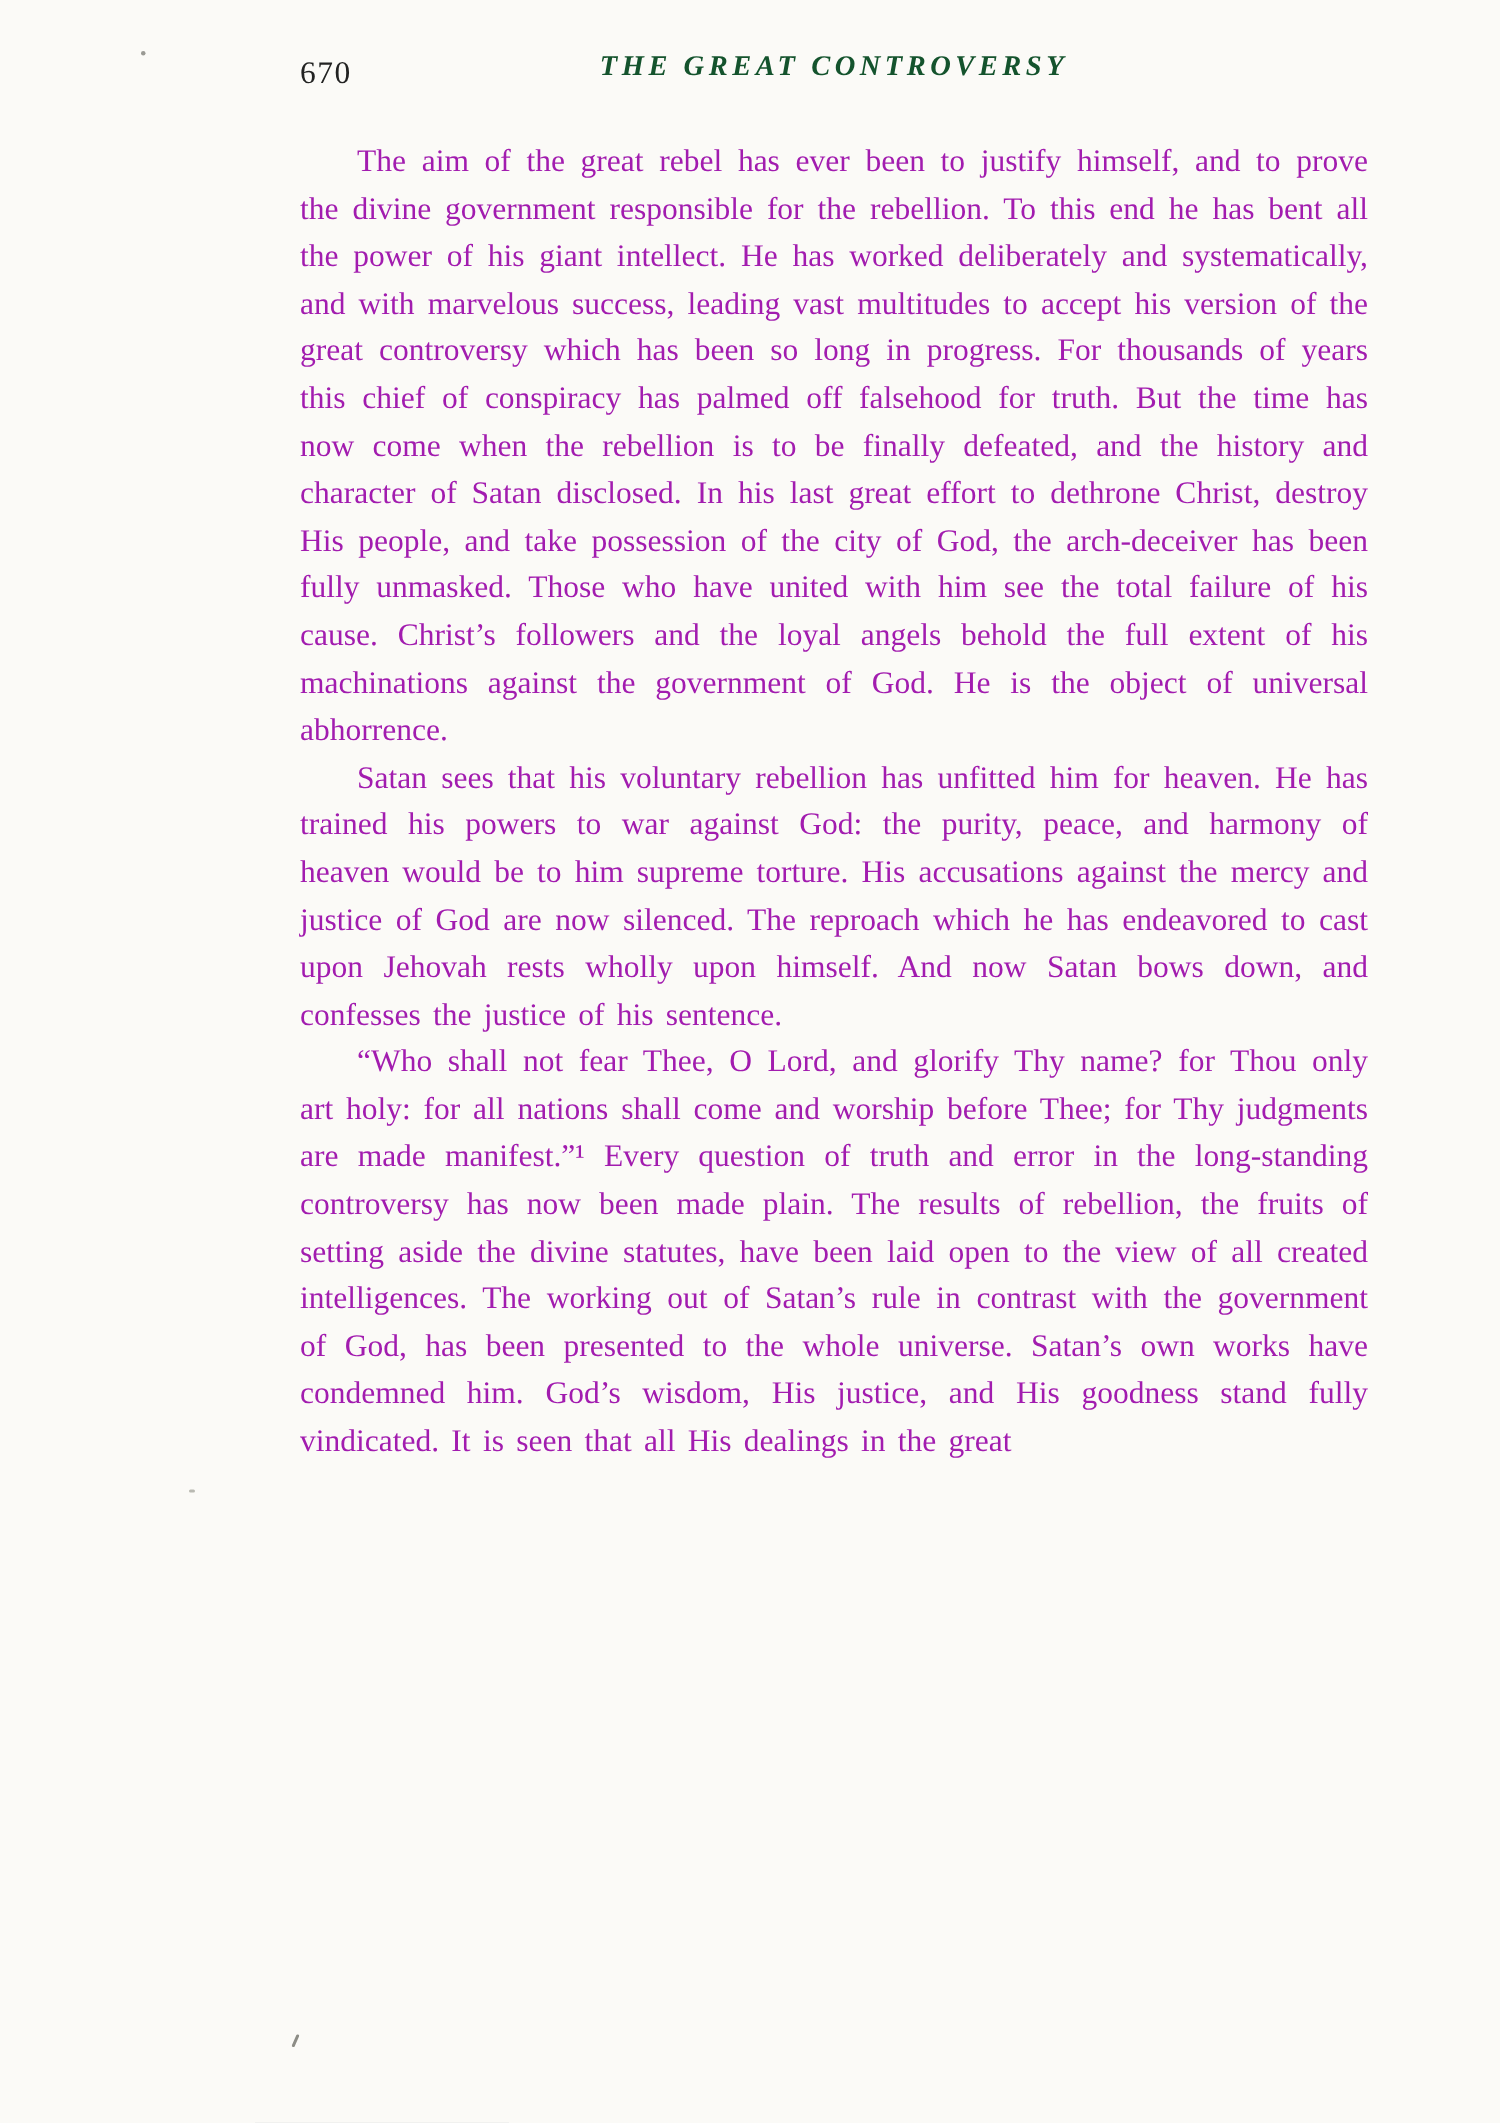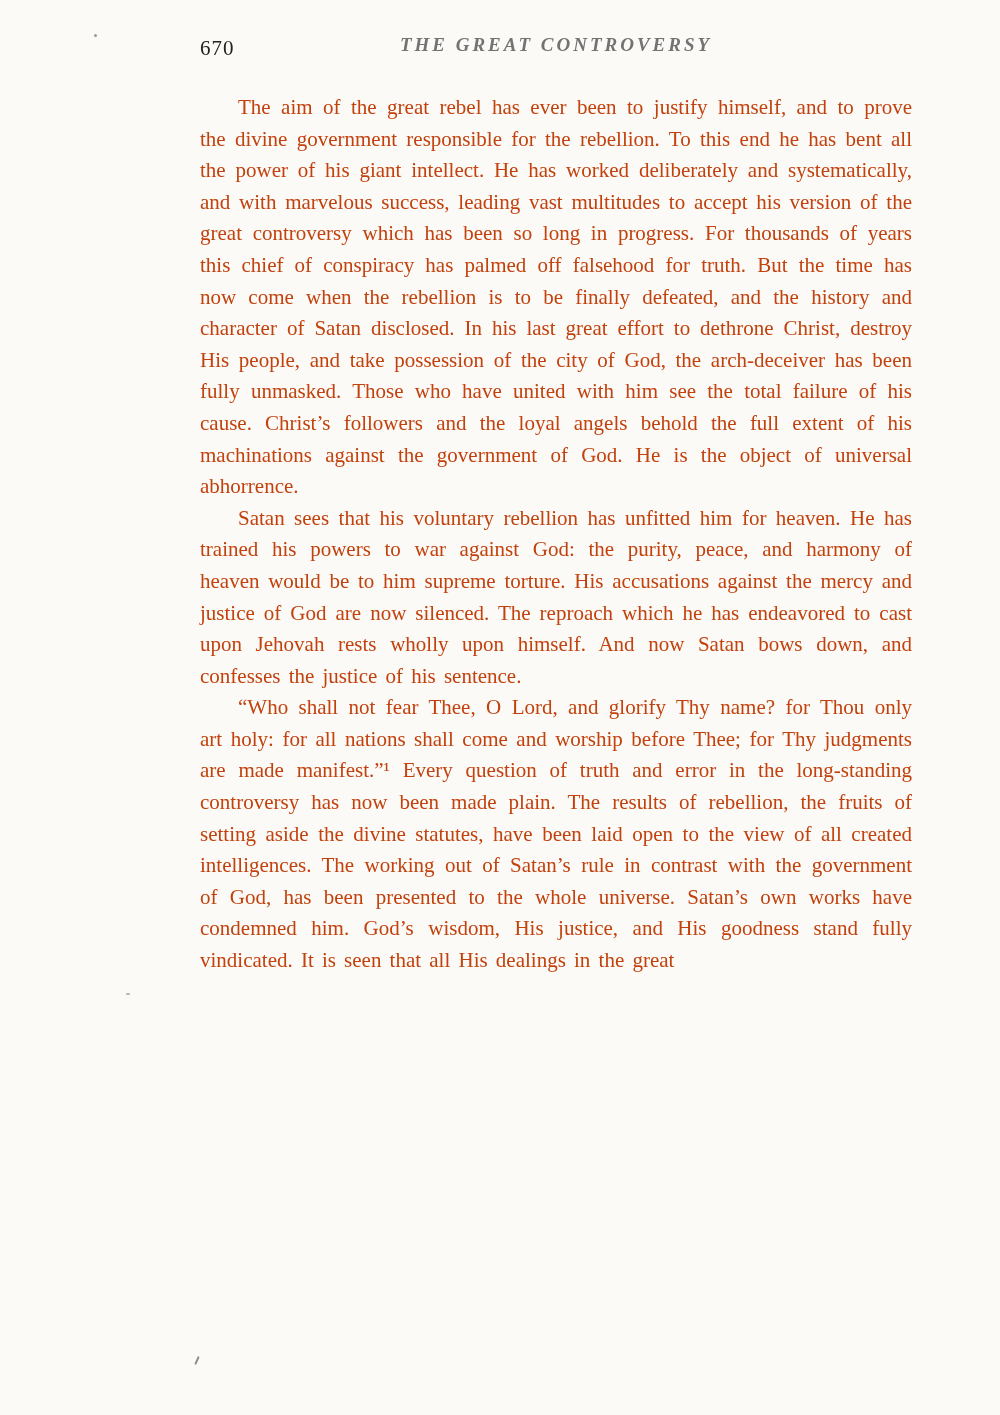--- a/index.html
+++ b/index.html
@@ -40,30 +40,30 @@
   .running-header {
     position: absolute;
     left: 0;
     right: 0;
     top: 0;
     text-align: center;
     font-style: italic;
     font-weight: 700;
     font-size: 19px;
     letter-spacing: 3px;
-    color: #737373;
+    color: #14532d;
   }
   .body-text p {
     margin: 0;
     font-size: 21px;
     line-height: 31.6px;
     text-align: justify;
     text-indent: 38px;
     word-spacing: 0.14em;
-    color: #c2410c;
+    color: #a21caf;
   }
   .footnote {
     margin-top: 12px;
     text-align: center;
     font-size: 17px;
     color: #222;
     word-spacing: 0.1em;
   }
   
   .artifact-dot {

